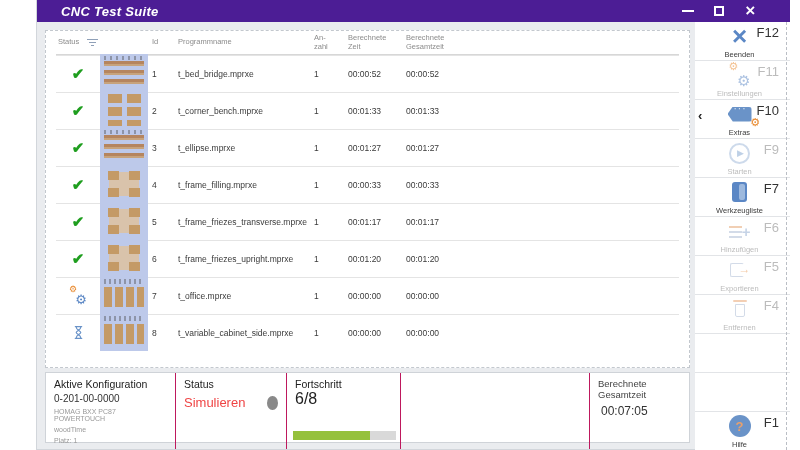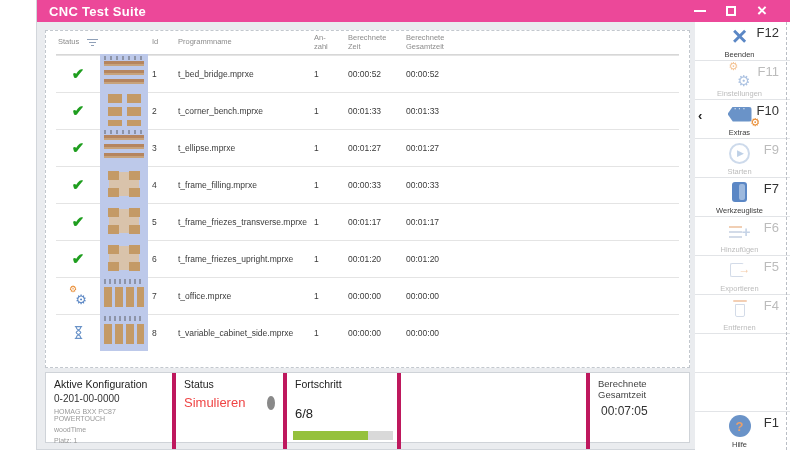--- a/index.html
+++ b/index.html
@@ -1,22 +1,22 @@
 <!DOCTYPE html>
 <html><head>
 <meta charset="utf-8">
 <style>
   * { margin:0; padding:0; box-sizing:border-box; }
   html,body { width:800px; height:450px; overflow:hidden; background:#fff;
     font-family:"Liberation Sans", sans-serif; }
   .window { position:absolute; left:36px; top:0; width:754px; height:450px;
     border-left:1px solid #d2d6db; }
   
-  .titlebar { height:22px; background:#ec4899; color:#fff; display:flex;
-    align-items:center; padding:0 12px; }
+  .titlebar { height:22px; background:#4c1d95; color:#fff; display:flex;
+    align-items:center; padding:0 24px;font-style:italic; }
   .title { font-size:13px; font-weight:bold; letter-spacing:.3px; }
   .wctrls { margin-left:auto; display:flex; gap:15px; align-items:center; margin-right:8px; }
   .wbtn { width:16px; height:16px; display:flex; align-items:center; justify-content:center;
     color:#fff; cursor:default; }
   .wbtn .minus { width:12px; height:2px; background:#fff; }
   .wbtn .square { width:10px; height:10px; border:2px solid #fff; }
   .wbtn .xgl { font-size:17px; font-weight:bold; line-height:14px; }
   
   .main { display:flex; height:428px; }
   .content { flex:1; background:#eaecef; padding:8px 5px 0 8px; display:flex;
@@ -58,29 +58,29 @@
       linear-gradient(#d9c3ab,#d9c3ab);
     background-size:11px 9px,11px 9px,11px 9px,11px 9px,30px 24px;
     background-position:8px 6px,29px 6px,8px 23px,29px 23px,9px 7px; }
   .thumb.grid { background-image:
       repeating-linear-gradient(90deg,#c49a66 0 8px,rgba(0,0,0,0) 8px 11px),
       repeating-linear-gradient(90deg,#8d94a8 0 2px,rgba(0,0,0,0) 2px 5px);
     background-size:40px 20px,40px 5px; background-position:4px 11px,4px 3px; }
   
   .statusbar { margin-top:4px; height:71px; background:#fff; border:1px solid #cfd3d8;
     display:grid; grid-template-columns:130px 111px 114px 189px 1fr; }
-  .sb { border-right:4px solid #be185d; padding:5px 8px; position:relative; }
+  .sb { border-right:1px solid #be185d; padding:5px 8px; position:relative; }
   .sb:last-child { border-right:none; }
   .sb-title { font-size:10.5px; color:#222; }
   .konfig-id { font-size:10px; color:#333; margin-top:3px; }
   .konfig-sm { font-size:7px; color:#999; margin-top:4px; }
   .statusline { display:flex; align-items:center; gap:22px; margin-top:5px; }
   .status-value { font-size:13px; color:#ef4444; }
   .status-dot { width:14px; height:14px; border-radius:50%; background:#898989; }
-  .prog-value { font-size:13px; color:#222; margin-top:16px; }
+  .prog-value { font-size:16px; color:#222; margin-top:0; }
   .progress { position:absolute; left:6px; right:4px; bottom:9px; height:9px; background:#d9d9d9; }
   .progress-fill { height:100%; background:#95c13c; }
   .gz-title { font-size:9.5px; color:#444; }
   .gz-value { font-size:12px; color:#333; margin-top:4px; padding-left:3px; }
   
   .sidebar { width:95px; background:#fff; display:flex; flex-direction:column; position:relative; }
   .sidebar::after { content:""; position:absolute; top:0; bottom:0; right:3px;
     border-right:1px dashed #babec5; }
   .slot { flex:1; position:relative; border-bottom:1px solid #e2e4e7; text-align:center; cursor:default; }
   .slot:last-child { border-bottom:none; }

